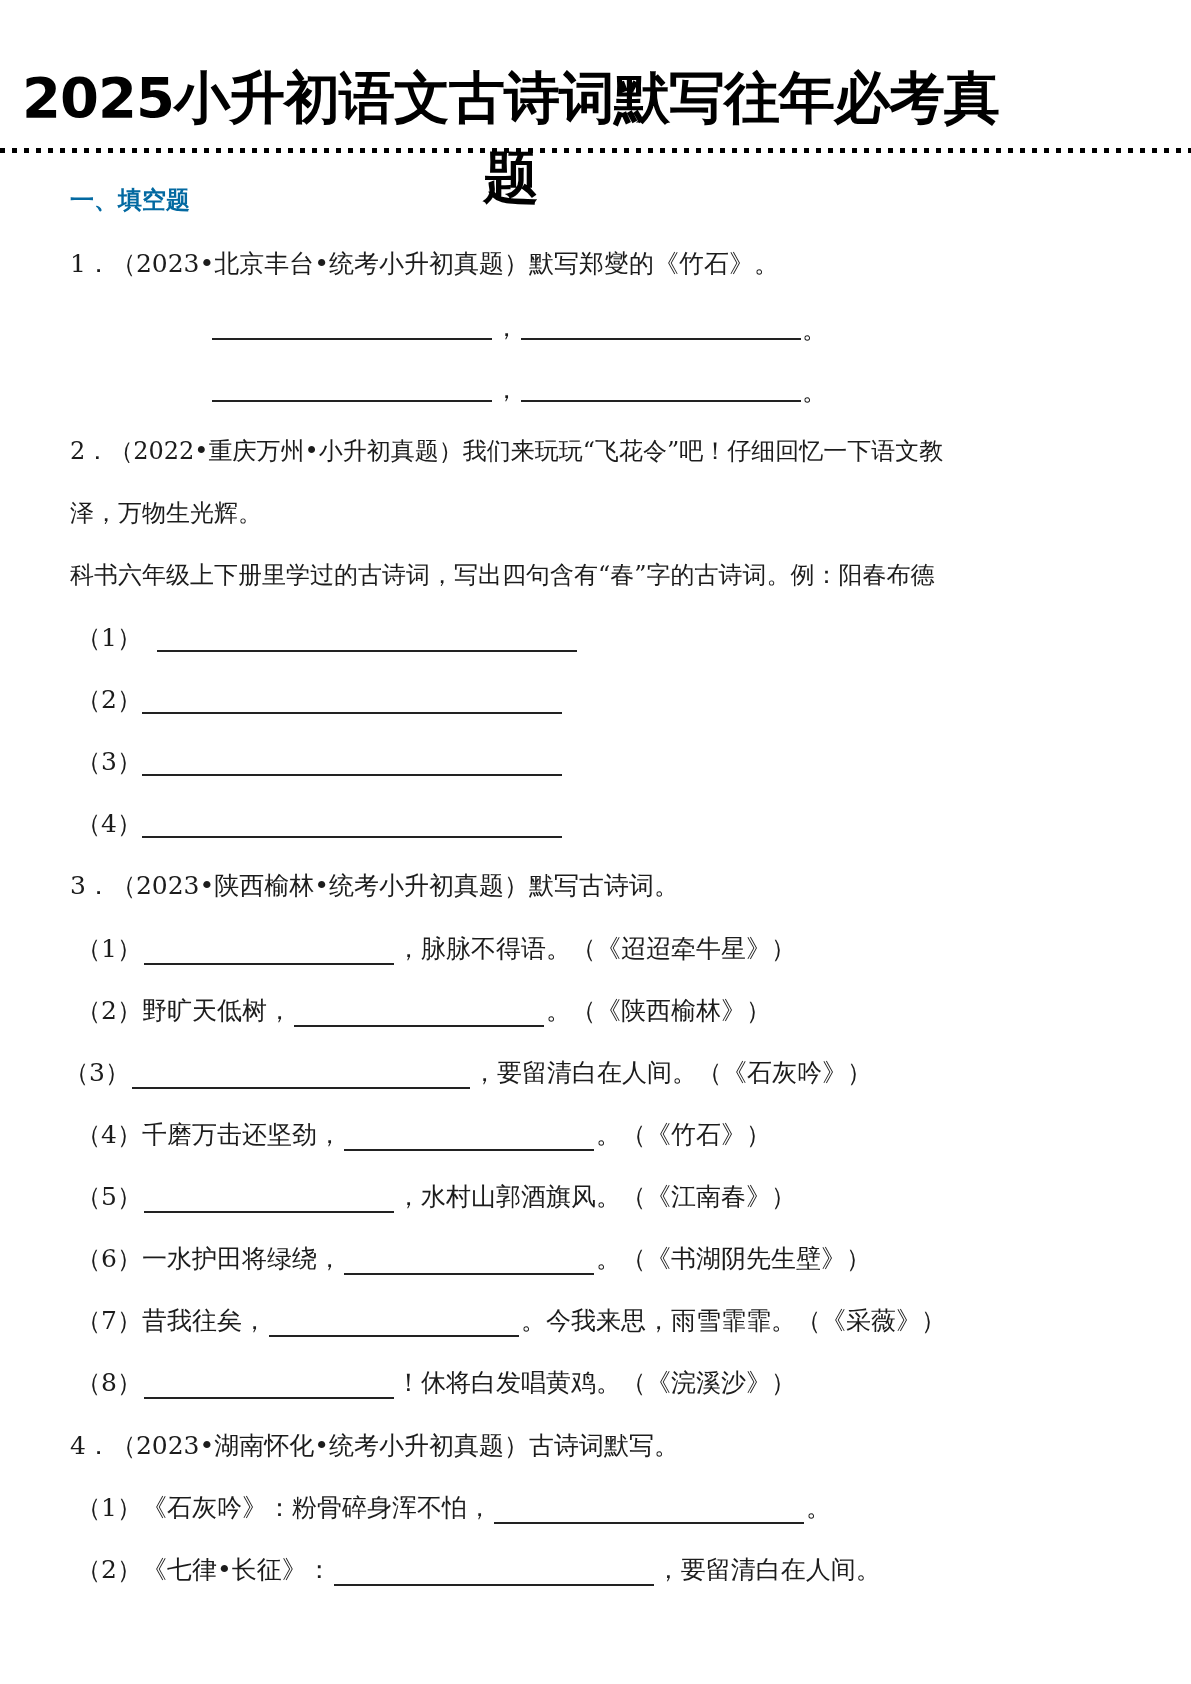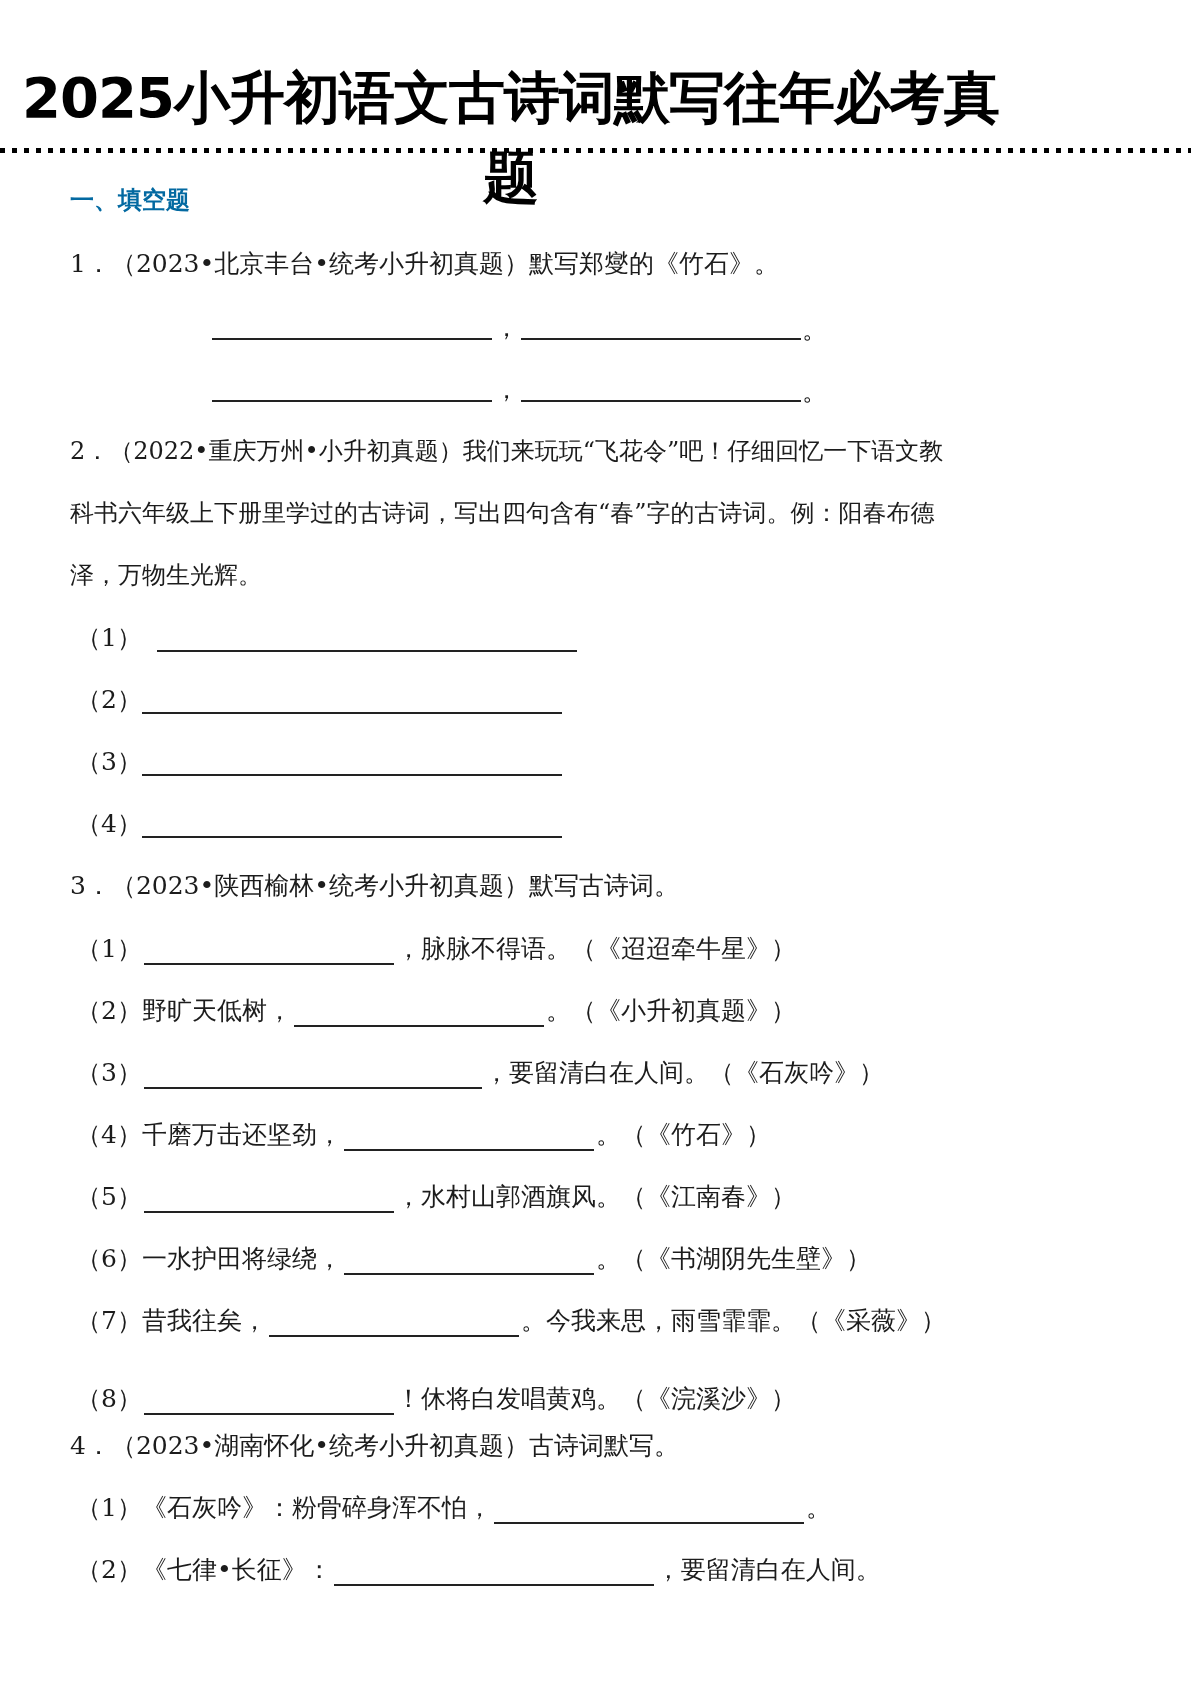--- a/index.html
+++ b/index.html
@@ -60,22 +60,22 @@
   </div>
   <div>
     <div class="hr" style="left:212px; top:400px; width:280px;"></div>
     <div class="punc" style="left:494px; top:374px;">，</div>
     <div class="hr" style="left:521px; top:400px; width:280px;"></div>
     <div class="punc" style="left:802px; top:376px;">。</div>
   </div>
 
   <div class="para" style="top:420px;">
     <div>2．（2022•重庆万州•小升初真题）我们来玩玩“飞花令”吧！仔细回忆一下语文教</div>
+    <div>泽，万物生光辉。</div>
     <div>科书六年级上下册里学过的古诗词，写出四句含有“春”字的古诗词。例：阳春布德</div>
-    <div>泽，万物生光辉。</div>
   </div>
 
   <div class="line" style="left:76px; top:622px;">（1）</div>
   <div class="hr" style="left:157px; top:650px; width:420px;"></div>
 
   <div class="line" style="left:76px; top:684px;">（2）</div>
   <div class="hr" style="left:142px; top:712px; width:420px;"></div>
 
   <div class="line" style="left:76px; top:746px;">（3）</div>
   <div class="hr" style="left:142px; top:774px; width:420px;"></div>
@@ -85,44 +85,44 @@
 
   <div class="line" style="left:70px; top:870px;">
     <span>3．</span><span>（2023•陕西榆林•统考小升初真题）</span><span>默写古诗词。</span>
   </div>
 
   <div class="line" style="left:76px; top:933px;">
     <span>（1）</span><span class="blank" style="width:250px;"></span><span style="">，脉脉不得语。（《迢迢牵牛星》）</span>
   </div>
 
   <div class="line" style="left:76px; top:995px;">
-    <span>（2）</span><span>野旷天低树，</span><span class="blank" style="width:250px;"></span><span>。（《小升初真题》）</span>
+    <span>（2）</span><span>野旷天低树，</span><span class="blank" style="width:250px;"></span><span>。（《陕西榆林》）</span>
   </div>
 
-  <div class="line" style="left:76px; top:1057px;">
+  <div class="line" style="left:64px; top:1057px;">
     <span>（3）</span><span class="blank" style="width:338px;"></span><span>，要留清白在人间。（《石灰吟》）</span>
   </div>
 
   <div class="line" style="left:76px; top:1119px;">
     <span>（4）</span><span>千磨万击还坚劲，</span><span class="blank" style="width:250px;"></span><span>。（《竹石》）</span>
   </div>
 
   <div class="line" style="left:76px; top:1181px;">
     <span>（5）</span><span class="blank" style="width:250px;"></span><span>，水村山郭酒旗风。（《江南春》）</span>
   </div>
 
   <div class="line" style="left:76px; top:1243px;">
     <span>（6）</span><span>一水护田将绿绕，</span><span class="blank" style="width:250px;"></span><span>。（《书湖阴先生壁》）</span>
   </div>
 
   <div class="line" style="left:76px; top:1305px;">
     <span>（7）</span><span>昔我往矣，</span><span class="blank" style="width:250px;"></span><span>。今我来思，雨雪霏霏。（《采薇》）</span>
   </div>
 
-  <div class="line" style="left:76px; top:1367px;margin-top:16px;">
+  <div class="line" style="left:76px; top:1367px;">
     <span>（8）</span><span class="blank" style="width:250px;"></span><span>！休将白发唱黄鸡。（《浣溪沙》）</span>
   </div>
 
   <div class="line" style="left:70px; top:1430px;">
     <span>4．</span><span>（2023•湖南怀化•统考小升初真题）</span><span>古诗词默写。</span>
   </div>
 
   <div class="line" style="left:76px; top:1492px;">
     <span>（1）</span><span>《石灰吟》：粉骨碎身浑不怕，</span><span class="blank" style="width:310px;"></span><span>。</span>
   </div>

